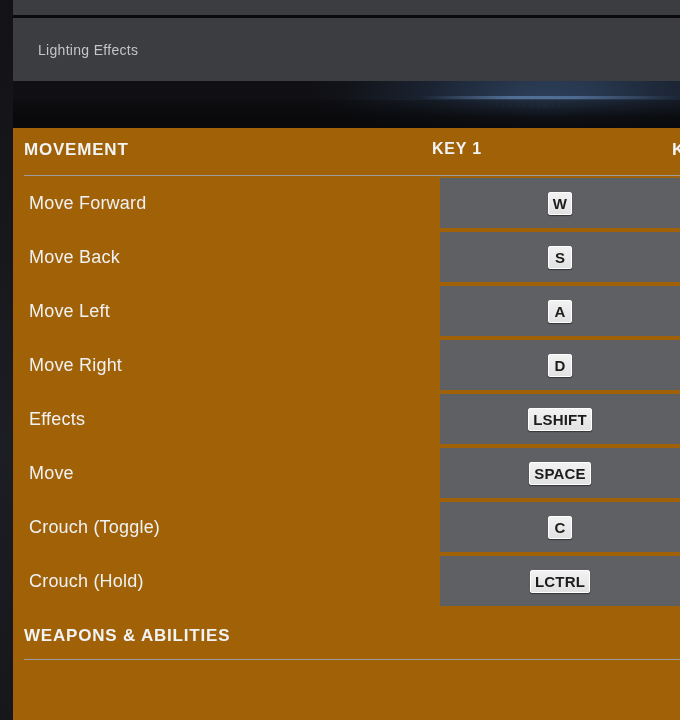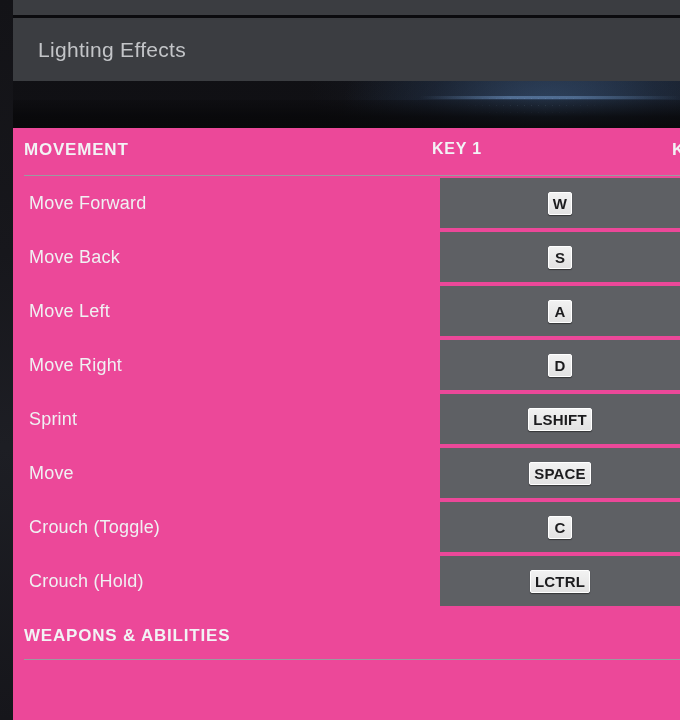--- a/index.html
+++ b/index.html
@@ -76,33 +76,33 @@
   .lighting-panel {
     position: absolute;
     left: 13px; top: 18px;
     width: 667px; height: 63px;
     background: #3b3d41;
     display: flex;
     align-items: center;
   }
   .lighting-panel .label {
     margin-left: 25px;
-    font-size: 21px;
+    font-size: 14px;
     letter-spacing: 0.3px;
     color: #c3c5c8;
     font-family: "Liberation Sans", sans-serif;
   }
 
   
   .table-panel {
     position: absolute;
     left: 13px; top: 128px;
     width: 667px;
     height: 592px;
-    background: #ec4899;
+    background: #a16207;
   }
 
   
   .section-head {
     position: relative;
     height: 48px;
   }
   .section-head .sec-title {
     position: absolute;
     left: 11px; top: 12px;
@@ -243,21 +243,21 @@
 
     <div class="bind-row">
       <span class="bind-label">Move Right</span>
       <div class="keycell">
         <span class="keycap">D</span>
       </div>
 
     </div>
 
     <div class="bind-row">
-      <span class="bind-label">Sprint</span>
+      <span class="bind-label">Effects</span>
       <div class="keycell">
         <span class="keycap">LSHIFT</span>
       </div>
 
     </div>
 
     <div class="bind-row">
       <span class="bind-label">Move</span>
       <div class="keycell">
         <span class="keycap">SPACE</span>

